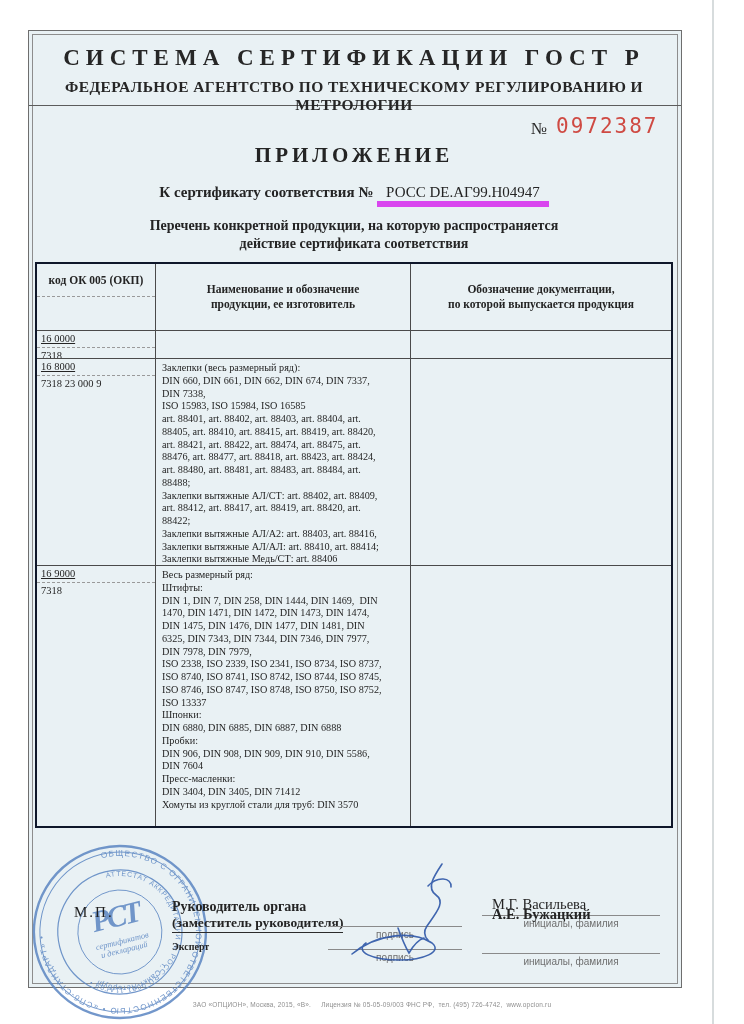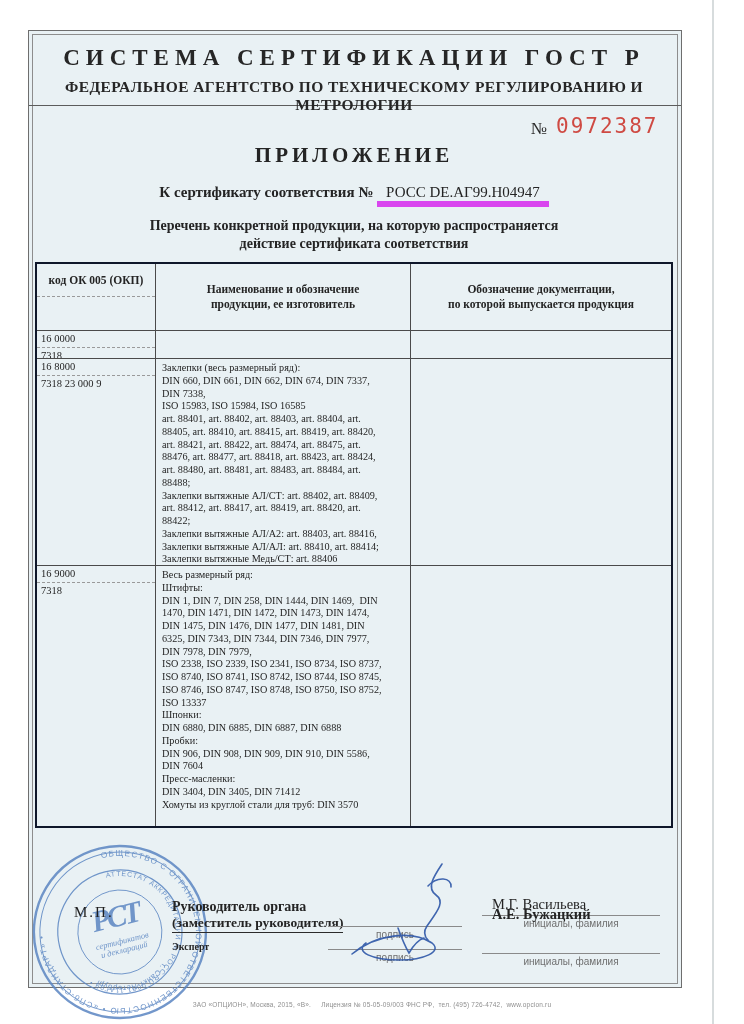--- a/index.html
+++ b/index.html
@@ -19,21 +19,21 @@
   .certline{top:184px;font-size:15px;color:#242424;}
   .certline .lbl{font-weight:bold;}
   .certline .val{border-bottom:6px solid #d946ef;padding:0 9px 1px 9px;}
   .subtitle{top:217px;font-size:14px;font-weight:bold;line-height:18px;white-space:pre-line;color:#242424;}
   
   .tbl{position:absolute;left:35px;top:262px;width:634px;height:562px;border:2px solid #0f172a;}
   .tbl .vl{position:absolute;top:0;bottom:0;width:1px;background:#4a4a4a;}
   .tbl .hl{position:absolute;left:0;right:0;height:1px;background:#4a4a4a;}
   .cell{position:absolute;overflow:hidden;color:#242424;}
   .hflex{display:flex;align-items:center;justify-content:center;text-align:center;font-weight:bold;font-size:11.5px;line-height:15px;white-space:pre-line;}
-  .codecell .okp{padding:2px 4px 2px 4px;border-bottom:1px dashed #9a9a9a;font-size:10.5px;line-height:12px;}
+  .codecell .okp{padding:2px 4px 2px 4px;border-bottom:1px dashed #9a9a9a;font-size:10.5px;line-height:12px;text-decoration:underline;}
   .codecell .tnved{padding:2px 4px;font-size:10.5px;line-height:12px;}
   .prodcell{padding:3px 4px 0 6px;font-size:10.2px;line-height:12.75px;white-space:pre;}
   .dashline{position:absolute;left:0;right:0;border-top:1px dashed #9a9a9a;}
   
   .mp{top:904px;left:74px;font-size:15px;letter-spacing:2px;color:#1f1f1f;}
   .role1a{top:899px;left:172px;font-size:14px;font-weight:bold;color:#242424;}
   .role1b{top:915px;left:172px;font-size:13.5px;font-weight:bold;color:#242424;border-bottom:1.5px solid #2b2b2b;padding-bottom:1px;}
   .role2{top:941px;left:172px;font-size:10px;font-weight:bold;color:#242424;}
   .sigline{height:0;border-top:1px solid #8a8a8a;}
   .sig1{top:926px;left:328px;width:134px;}

